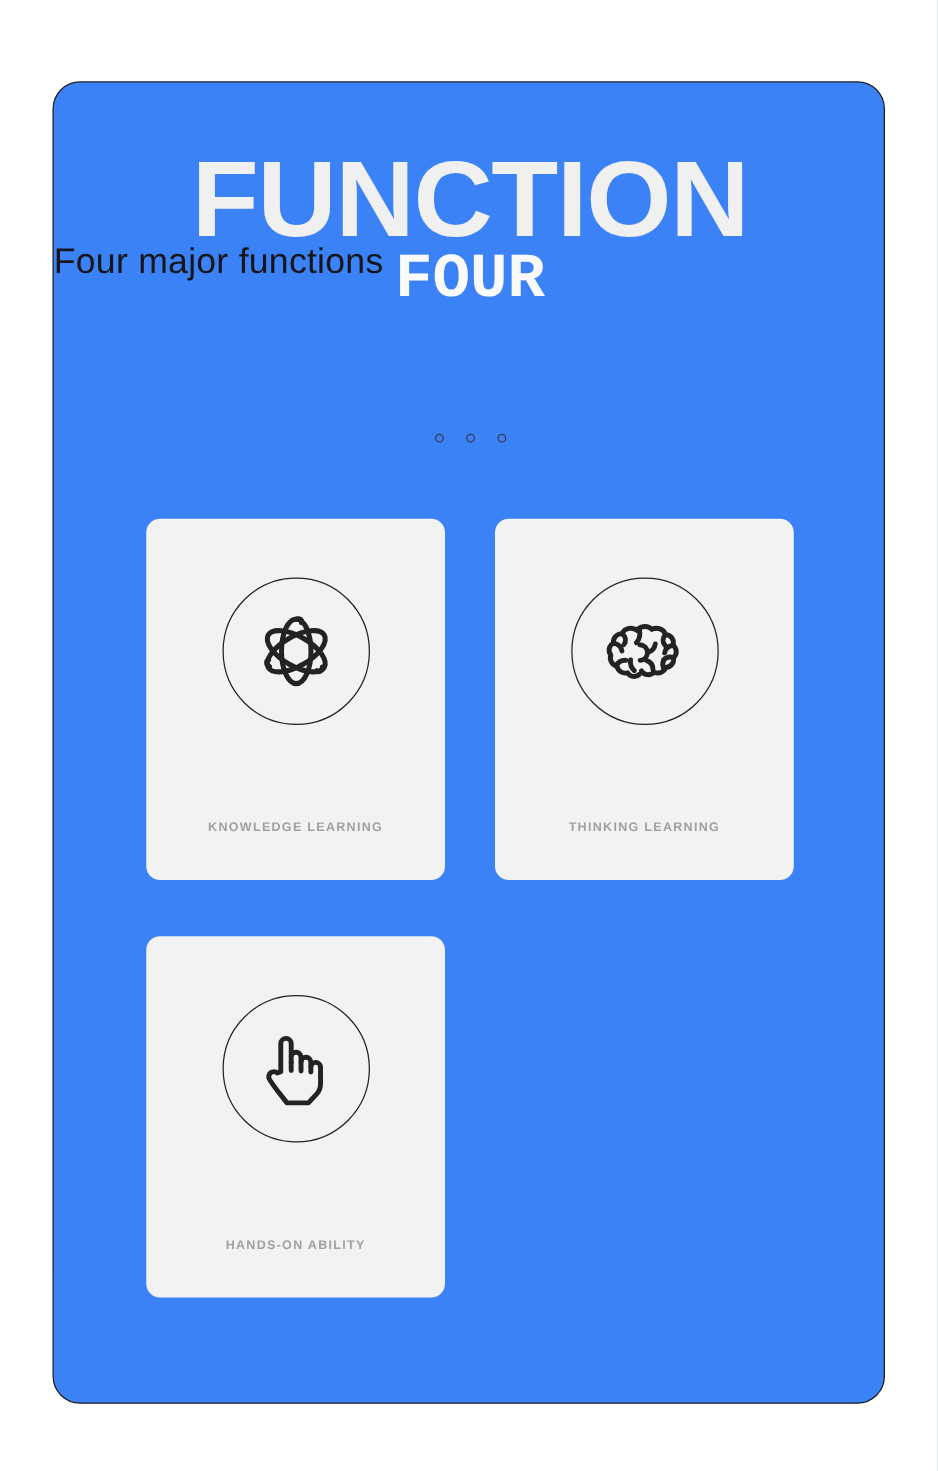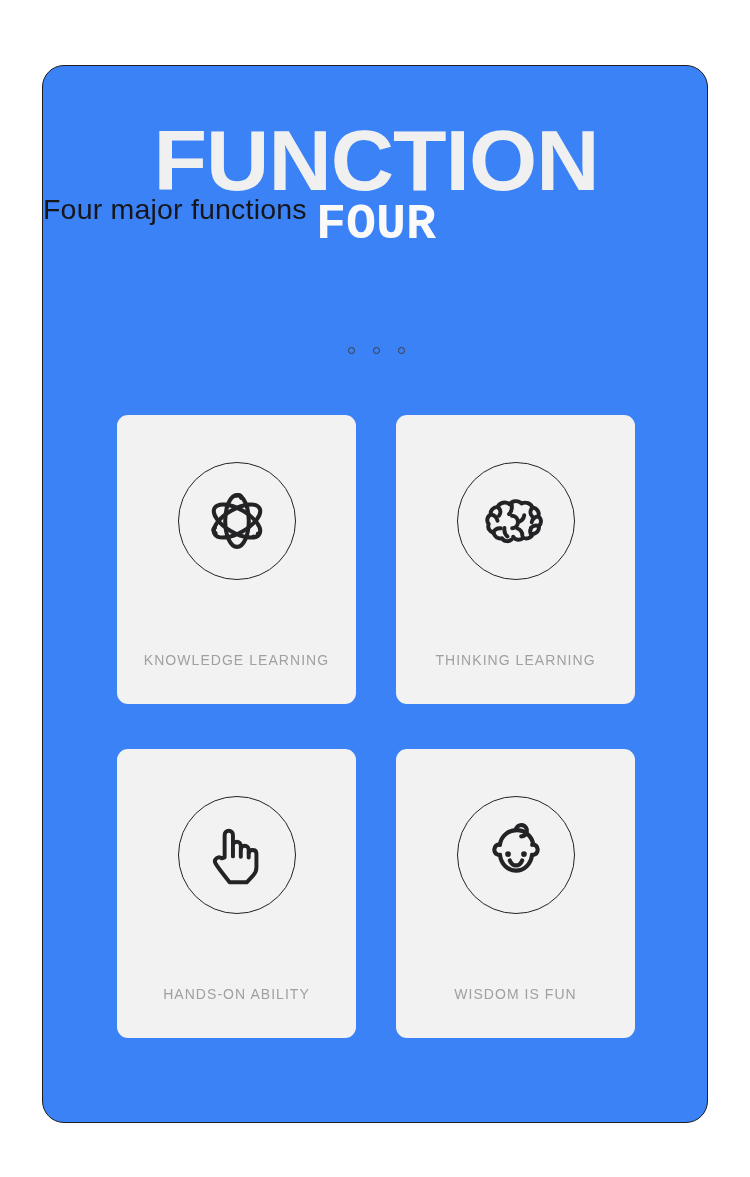--- a/index.html
+++ b/index.html
@@ -139,22 +139,22 @@
   }
   .icon-ring svg {
     display: block;
   }
   .card-label {
     position: absolute;
     left: 0;
     bottom: 36px;
     width: 100%;
     text-align: center;
-    font-size: 14px;
-    font-weight: 400;
+    font-size: 10px;
+    font-weight: 700;
     letter-spacing: 1.05px;
     color: #a0a0a3;
   }
 </style>
 </head>
 <body>
 
 <div class="page">
 
   <div class="frame">
@@ -255,52 +255,18 @@
                        Z"></path>
               <path d="M28.5 27.6 L28.5 33.2"></path>
               <path d="M35.3 27.4 L35.3 33.6"></path>
               <path d="M42.1 30.3 L42.1 34.2"></path>
             </svg>
           </span>
         </div>
         <div class="card-label">HANDS-ON ABILITY</div>
       </div>
 
-      <div class="card">
-        <div class="icon-ring">
-          <span>
-            <svg width="76" height="76" viewBox="0 0 64 64" fill="none" stroke="#232326" stroke-width="3.5" stroke-linecap="round" stroke-linejoin="round">
-
-              <path d="M45.6 23.4
-                       c1.6 -0.3 3.3 0.5 4.1 2.0
-                       c1.2 2.2 0.4 5.0 -1.9 6.1
-                       c-0.7 0.3 -1.5 0.5 -2.3 0.4"></path>
-              <path d="M18.4 23.4
-                       c-1.6 -0.3 -3.3 0.5 -4.1 2.0
-                       c-1.2 2.2 -0.4 5.0 1.9 6.1
-                       c0.7 0.3 1.5 0.5 2.3 0.4"></path>
-              <path d="M18.4 23.4
-                       c1.0 -7.2 6.9 -12.4 14.1 -12.4
-                       c7.0 0 12.8 5.0 14.0 11.9"></path>
-              <path d="M45.5 32.0
-                       c-0.9 7.6 -6.6 13.2 -13.5 13.2
-                       c-6.9 0 -12.6 -5.6 -13.5 -13.2"></path>
-
-              <path d="M31.8 11.0
-                       c0.4 -2.7 2.8 -4.6 5.4 -4.2
-                       c2.6 0.4 4.4 2.9 3.9 5.6
-                       c-0.4 2.3 -2.4 4.0 -4.7 3.9"></path>
-
-              <circle cx="25.3" cy="31.2" r="1.0" fill="#232326" stroke-width="2.8"></circle>
-              <circle cx="38.7" cy="31.2" r="1.0" fill="#232326" stroke-width="2.8"></circle>
-
-              <path d="M26.8 36.6 c1.1 2.8 3.0 4.2 5.2 4.2 c2.2 0 4.1 -1.4 5.2 -4.2"></path>
-            </svg>
-          </span>
-        </div>
-        <div class="card-label">WISDOM IS FUN</div>
-      </div>
 
     </div>
 
   </div>
 
 </div>
 
 </body></html>

